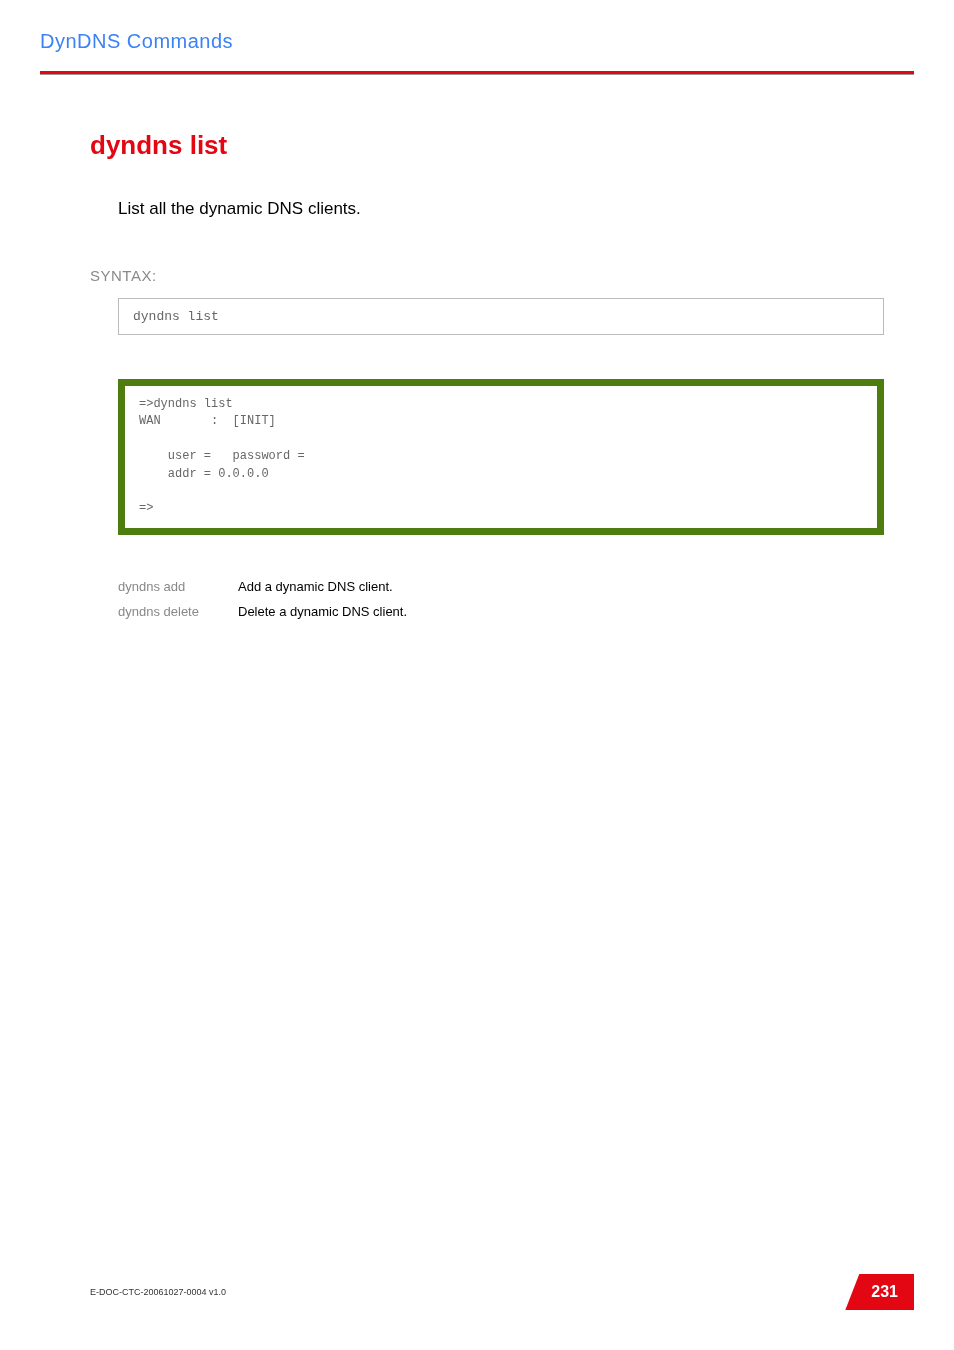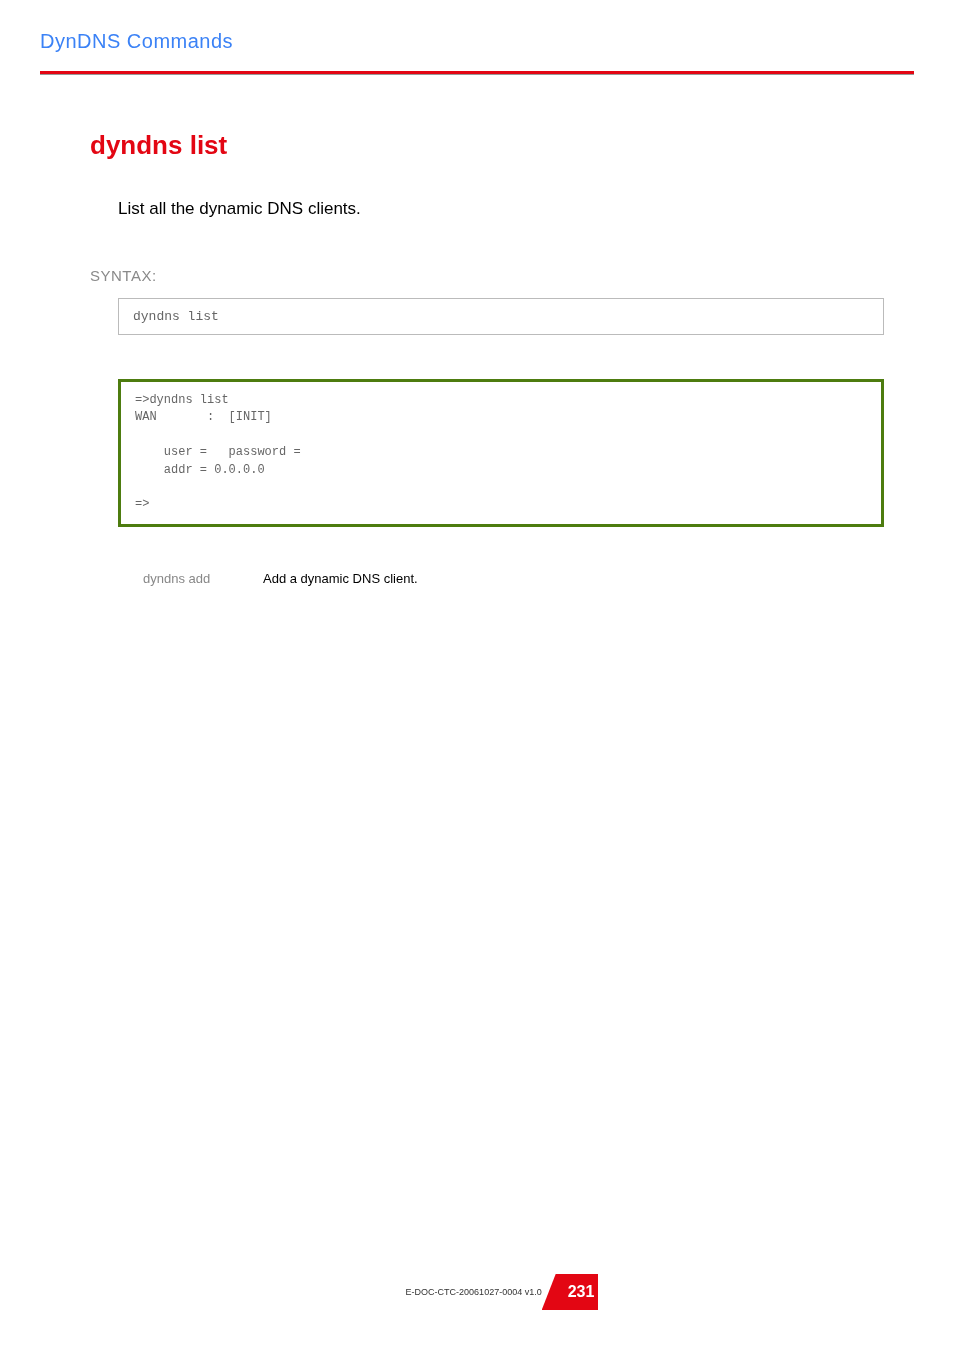--- a/index.html
+++ b/index.html
@@ -54,73 +54,72 @@
   .syntax-box {
     border: 1px solid #bbb;
     padding: 10px 14px;
     font-family: "Courier New", monospace;
     font-size: 13px;
     color: #666;
     margin-left: 28px;
     margin-bottom: 44px;
   }
   .example-box {
-    border: 3px solid #4d7c0f;
+    border: 7px solid #4d7c0f;
     padding: 10px 14px;
     font-family: "Courier New", monospace;
     font-size: 12px;
     color: #666;
     margin-left: 28px;
     margin-bottom: 44px;
     white-space: pre;
     line-height: 1.45;
   }
   .related-table {
     margin-left: 28px;
   }
   .related-row {
     display: flex;
     margin-bottom: 10px;
-    margin-left: 25px;
   }
   .related-cmd {
     width: 120px;
     font-size: 13px;
     color: #888;
   }
   .related-desc {
     font-size: 13px;
     color: #000;
     text-align: center;
   }
   .footer {
     position: absolute;
     bottom: 40px;
     left: 90px;
     right: 40px;
     display: flex;
-    justify-content: center;
+    justify-content: space-between;
     align-items: center;
   }
   .footer-text {
     font-size: 9px;
     color: #333;
   }
   .page-badge-wrap {
     position: relative;
   }
   .page-badge-shape {
     background: #e30613;
     color: #fff;
     font-weight: bold;
     font-size: 16px;
     height: 36px;
     line-height: 36px;
     padding-left: 26px;
-    padding-right: 4px;
+    padding-right: 16px;
     clip-path: polygon(14px 0, 100% 0, 100% 100%, 0 100%);
   }
 </style>
 </head>
 <body>
 
 <div class="header">
   <div class="header-title">DynDNS Commands</div>
 </div>
 <div class="rule-red"></div>
@@ -139,20 +138,24 @@
     user =   password =
     addr = 0.0.0.0
 
 =&gt;</div>
 
   <div class="related-table">
     <div class="related-row">
       <div class="related-cmd">dyndns add</div>
       <div class="related-desc">Add a dynamic DNS client.</div>
     </div>
+    <div class="related-row">
+      <div class="related-cmd">dyndns delete</div>
+      <div class="related-desc">Delete a dynamic DNS client.</div>
+    </div>
   </div>
 </div>
 
 <div class="footer">
   <div class="footer-text">E-DOC-CTC-20061027-0004 v1.0</div>
   <div class="page-badge-wrap">
     <div class="page-badge-shape">231</div>
   </div>
 </div>
 

